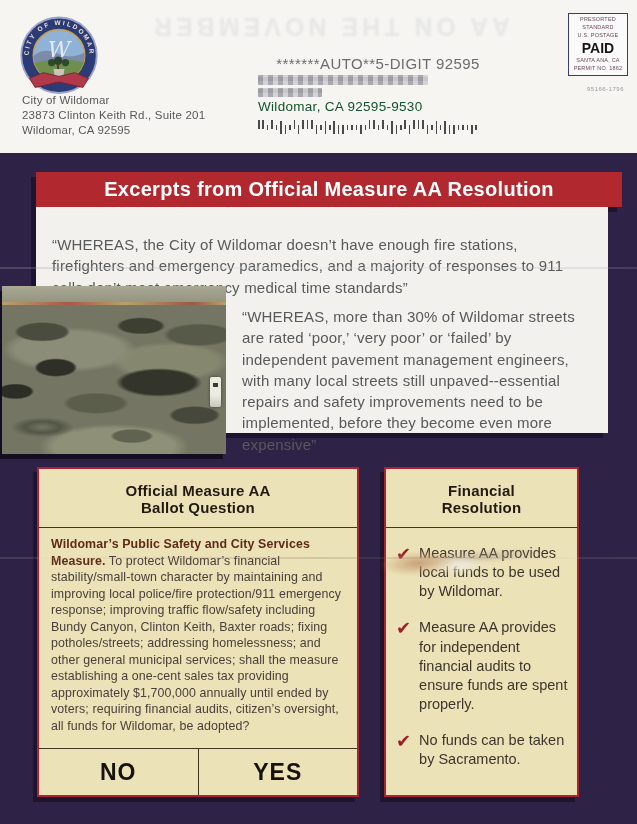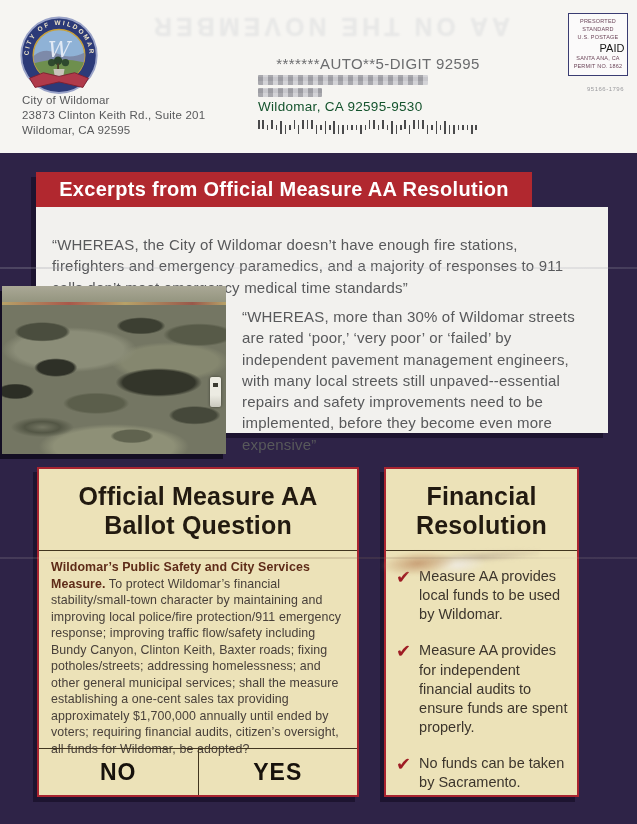--- a/index.html
+++ b/index.html
@@ -38,28 +38,28 @@
   .b-asc{height:9px;align-self:flex-start;}
   .b-desc{height:9px;align-self:flex-end;}
   .b-track{height:5px;}
   .postage-box{
     position:absolute;right:9px;top:13px;width:60px;height:63px;box-sizing:border-box;
     border:1.5px solid #3a3c72;background:#fbfafa;
     display:flex;flex-direction:column;align-items:center;justify-content:center;
     text-align:center;
   }
   .postage-line{font-size:5.5px;line-height:1.4;color:#6b4458;letter-spacing:0.2px;}
-  .postage-paid{font-size:11px;font-weight:normal;color:#161616;line-height:1.3;padding-left:28px;}
+  .postage-paid{font-size:14px;font-weight:bold;color:#161616;line-height:1.3;}
   .postage-code{
     position:absolute;right:13px;top:86px;font-size:6px;color:#9a9a9e;letter-spacing:0.5px;
   }
   
   .purple{position:absolute;left:0;top:153px;width:637px;height:671px;background:#2e2347;}
   .banner{
-    position:absolute;left:36px;top:19px;width:496px;height:35px;box-sizing:border-box;
+    position:absolute;left:36px;top:19px;width:586px;height:35px;box-sizing:border-box;
     background:#b1282f;box-shadow:-5px 5px 0 rgba(17,10,30,0.55);
     display:flex;align-items:center;justify-content:center;
     color:#fff;font-weight:bold;font-size:20px;letter-spacing:0.3px;
   }
   .white-panel{
     position:absolute;left:36px;top:54px;width:572px;height:226px;
     background:#f2f1ee;box-shadow:-5px 5px 0 rgba(17,10,30,0.55);
   }
   .quote{color:#58595b;font-size:15px;line-height:1.42;letter-spacing:0.2px;}
   .quote-1{position:absolute;left:16px;top:12px;width:540px;}
@@ -98,21 +98,21 @@
   .photo .post::after{content:"";position:absolute;left:3px;top:6px;width:5px;height:4px;background:#3a3a30;}
   
   .cream-box{
     position:absolute;top:314px;height:330px;box-sizing:border-box;
     background:#ece2b8;border:2.5px solid #a92430;
     box-shadow:-4px 5px 0 rgba(17,10,30,0.55);
   }
   .ballot-box{left:37px;width:322px;}
   .protect-box{left:384px;width:195px;}
   .box-title{
-    text-align:center;font-weight:bold;font-size:25px;line-height:1.15;
+    text-align:center;font-weight:bold;font-size:15px;line-height:1.15;
     color:#221a10;margin:13px 8px 10px;letter-spacing:0.2px;
   }
   .box-rule{height:1.5px;background:#41351f;}
   .ballot-text{
     margin:8px 12px;font-size:12.4px;line-height:1.33;color:#48403a;letter-spacing:0.1px;
   }
   .bold-lead{font-weight:bold;color:#5e2b18;}
   .vote-row{
     position:absolute;left:0;right:0;bottom:0;height:46px;
     border-top:1.5px solid #41351f;display:flex;

